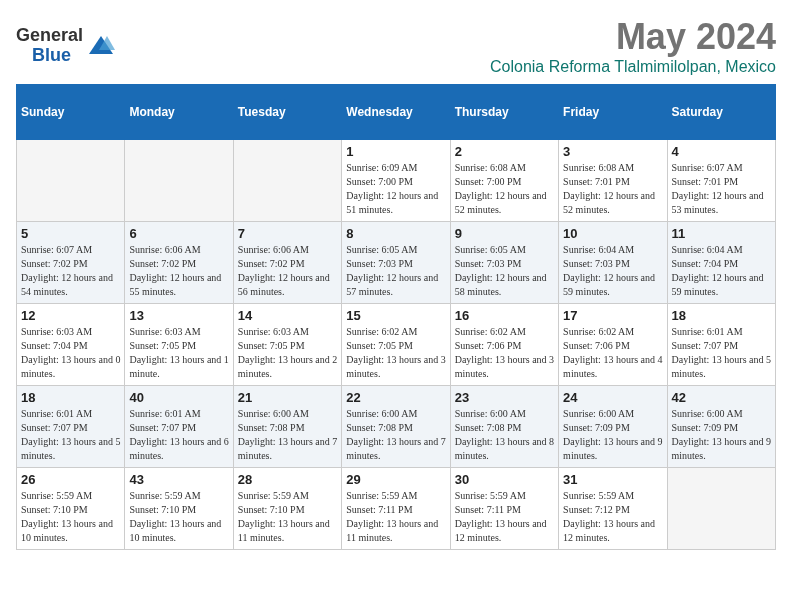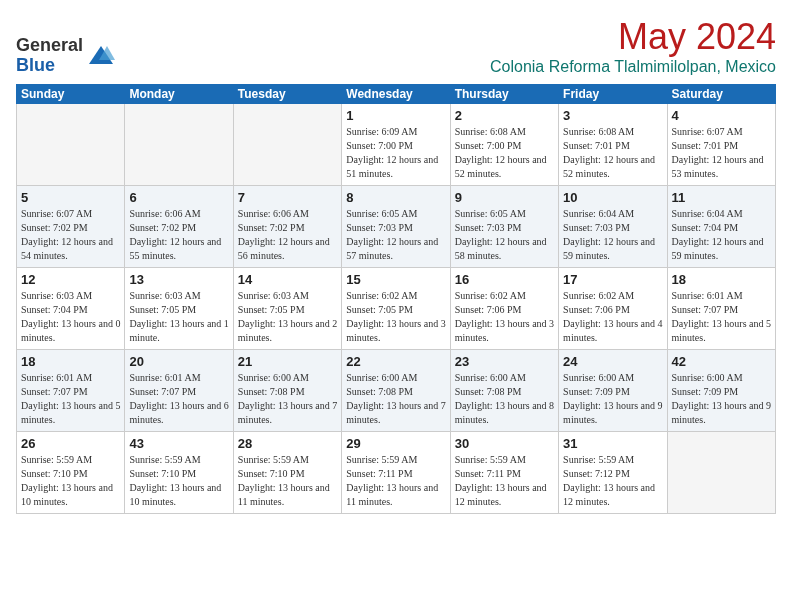--- a/index.html
+++ b/index.html
@@ -6,69 +6,70 @@
     body {
       font-family: Arial, sans-serif;
       background: #fff;
       width: 792px;
       min-height: 612px;
       padding: 16px;
     }
     .header {
       display: flex;
       justify-content: space-between;
-      align-items: flex-end;
+      align-items: center;
       margin-bottom: 8px;
     }
     .logo {
       display: flex;
       align-items: center;
     }
     .logo-text {
       display: flex;
       flex-direction: column;
       line-height: 1.1;
     }
     .logo-general {
       font-size: 18px;
       font-weight: bold;
       color: #333;
     }
     .logo-blue {
       font-size: 18px;
       font-weight: bold;
       color: #1a5fa8;
+      margin-left: 16px;
     }
     .logo-icon {
       width: 28px;
       height: 28px;
       margin-left: 4px;
     }
     .title-block {
       text-align: right;
     }
     .month-year {
       font-size: 36px;
-      font-weight: normal;
-      color: #b91c1c;
+      font-weight: bold;
+      color: #737373;
     }
     .location {
       font-size: 16px;
       color: #0f766e;
       font-weight: normal;
     }
     .calendar {
       width: 100%;
       border-collapse: collapse;
       font-size: 11px;
     }
     .calendar th {
       background-color: #1a6bb5;
       color: #fff;
-      padding: 2px 4px;
+      padding: 20px 4px;
       text-align: left;
       font-size: 12px;
       font-weight: bold;
       border: 1px solid #1a6bb5;
     }
     .calendar td {
       border: 1px solid #ccc;
       vertical-align: top;
       padding: 4px;
       width: calc(100% / 7);
@@ -245,21 +246,21 @@
         </td>
       </tr>
       <tr class="row-alt">
         <td>
           <div class="day-number">18</div>
           <div class="day-info" style="white-space: pre-line;">Sunrise: 6:01 AM
 Sunset: 7:07 PM
 Daylight: 13 hours and 5 minutes.</div>
         </td>
         <td>
-          <div class="day-number">20</div>
+          <div class="day-number">40</div>
           <div class="day-info" style="white-space: pre-line;">Sunrise: 6:01 AM
 Sunset: 7:07 PM
 Daylight: 13 hours and 6 minutes.</div>
         </td>
         <td>
           <div class="day-number">21</div>
           <div class="day-info" style="white-space: pre-line;">Sunrise: 6:00 AM
 Sunset: 7:08 PM
 Daylight: 13 hours and 7 minutes.</div>
         </td>

